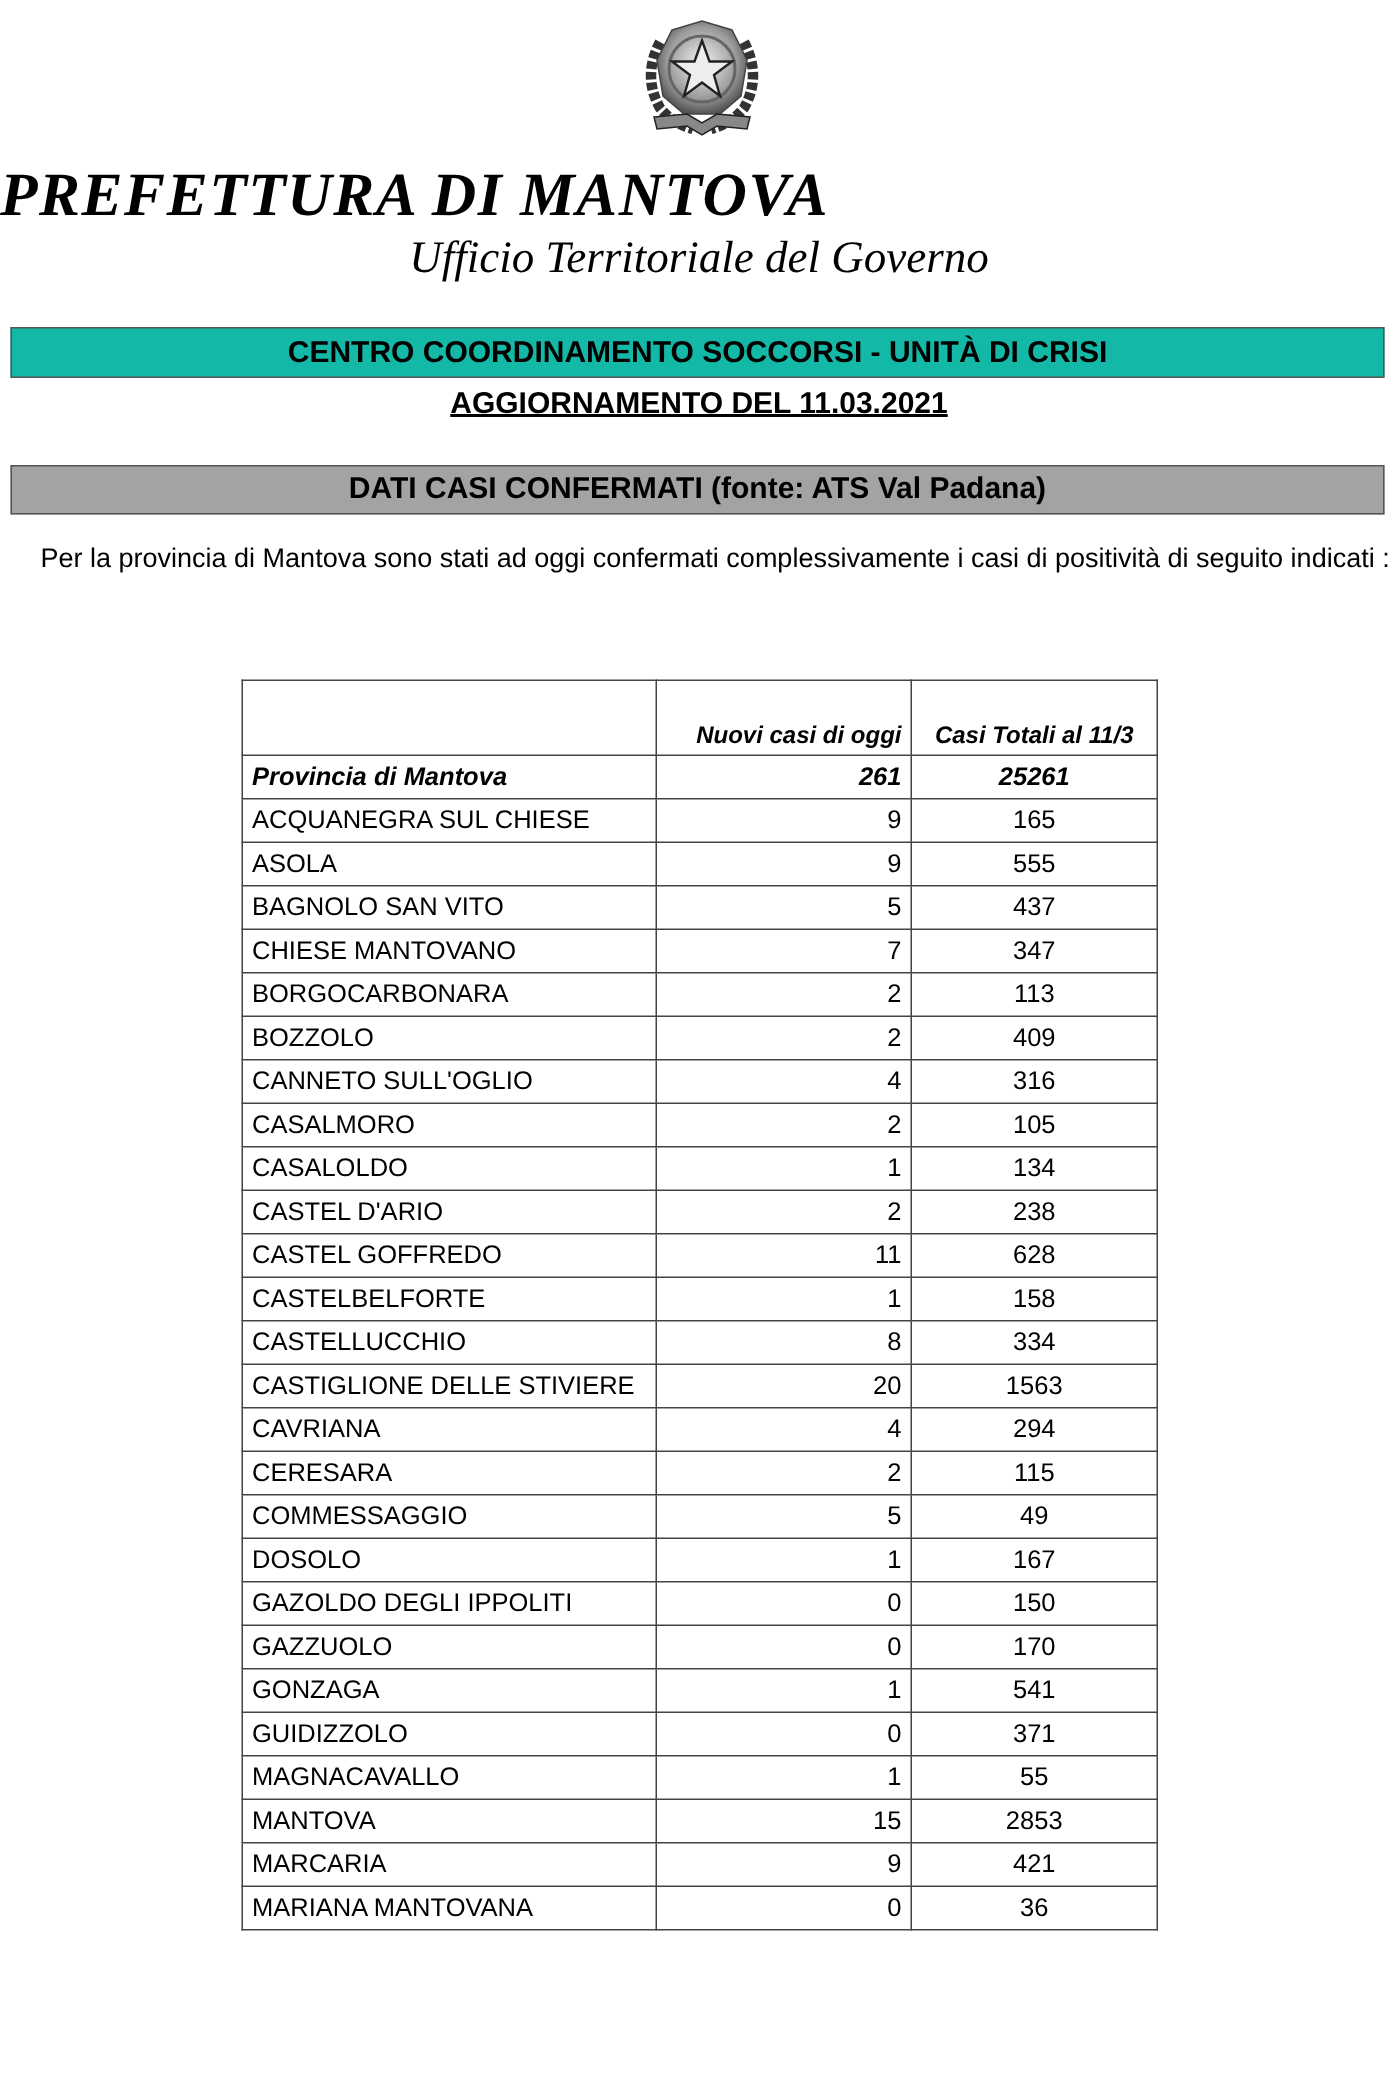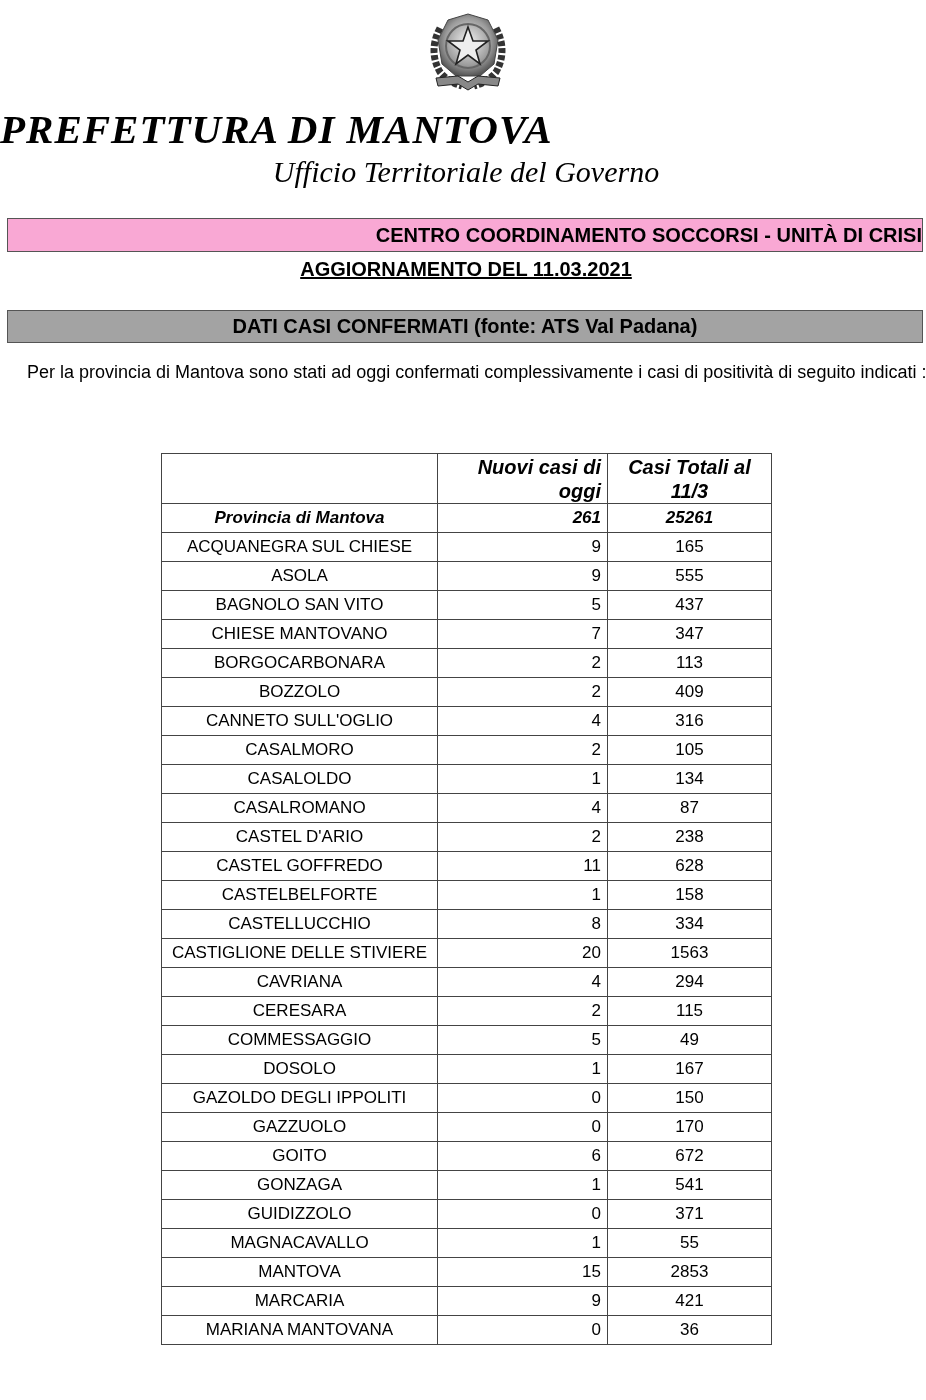--- a/index.html
+++ b/index.html
@@ -4,31 +4,31 @@
   <style>
     html, body { margin: 0; padding: 0; background: #ffffff; }
     body { width: 926px; height: 1400px; position: relative; overflow: hidden; color: #000; }
     .emblem { position: absolute; left: 418px; top: 6px; width: 100px; height: 90px; }
     .title { position: absolute; left: 0; width: 926px; text-align: left; top: 104px;
       font-family: "Liberation Serif", serif; font-style: italic; font-weight: bold; font-size: 41px; letter-spacing: 1px; line-height: 50px; }
     .subtitle { position: absolute; left: 0; width: 932px; text-align: center; top: 152px;
       font-family: "Liberation Serif", serif; font-style: italic; font-size: 30px; line-height: 40px; }
     .bar { position: absolute; left: 7px; width: 916px; border: 1px solid #555; text-align: center;
       font-family: "Liberation Sans", sans-serif; font-weight: bold; font-size: 20px; box-sizing: border-box; }
-    .bar-red { top: 218px; height: 34px; line-height: 32px; background: #f9a8d4; text-align: right; }
+    .bar-red { top: 218px; height: 34px; line-height: 32px; background: #14b8a6; }
     .bar-green { top: 310px; height: 33px; line-height: 31px; background: #a3a3a3; }
     .update { position: absolute; left: 0; width: 932px; text-align: center; top: 254px; line-height: 30px;
       font-family: "Liberation Sans", sans-serif; font-weight: bold; font-size: 20px; text-decoration: underline; }
     .intro { position: absolute; left: 27px; top: 356px; width: 900px;
       font-family: "Liberation Sans", sans-serif; font-size: 18px; line-height: 33px; }
     table { position: absolute; left: 161px; top: 453px; border-collapse: collapse; width: 611px;
       font-family: "Liberation Sans", sans-serif; font-size: 17px; }
     td, th { border: 1.5px solid #444; padding: 0 6px; height: 28px; line-height: 26px; }
-    th { font-style: italic; font-weight: bold; font-size: 20px; vertical-align: bottom; height: 49px; line-height: 24px; }
-    .c1 { width: 263px; text-align: center; }
+    th { font-style: italic; font-weight: bold; font-size: 16px; vertical-align: bottom; height: 49px; line-height: 24px; }
+    .c1 { width: 263px; text-align: left; }
     .c2 { width: 157px; text-align: right; }
     .c3 { width: 151px; text-align: center; }
     th.c3 { text-align: center; }
     .prov td { font-style: italic; font-weight: bold; }
   </style>
 </head>
 <body>
 
 <div class="emblem">
   <svg width="100" height="90" viewBox="0 0 100 90">
@@ -110,25 +110,20 @@
         <td class="c1">CASALMORO</td>
         <td class="c2">2</td>
         <td class="c3">105</td>
       </tr>
       <tr>
         <td class="c1">CASALOLDO</td>
         <td class="c2">1</td>
         <td class="c3">134</td>
       </tr>
       <tr>
-        <td class="c1">CASALROMANO</td>
-        <td class="c2">4</td>
-        <td class="c3">87</td>
-      </tr>
-      <tr>
         <td class="c1">CASTEL D'ARIO</td>
         <td class="c2">2</td>
         <td class="c3">238</td>
       </tr>
       <tr>
         <td class="c1">CASTEL GOFFREDO</td>
         <td class="c2">11</td>
         <td class="c3">628</td>
       </tr>
       <tr>
@@ -170,25 +165,20 @@
         <td class="c1">GAZOLDO DEGLI IPPOLITI</td>
         <td class="c2">0</td>
         <td class="c3">150</td>
       </tr>
       <tr>
         <td class="c1">GAZZUOLO</td>
         <td class="c2">0</td>
         <td class="c3">170</td>
       </tr>
       <tr>
-        <td class="c1">GOITO</td>
-        <td class="c2">6</td>
-        <td class="c3">672</td>
-      </tr>
-      <tr>
         <td class="c1">GONZAGA</td>
         <td class="c2">1</td>
         <td class="c3">541</td>
       </tr>
       <tr>
         <td class="c1">GUIDIZZOLO</td>
         <td class="c2">0</td>
         <td class="c3">371</td>
       </tr>
       <tr>

